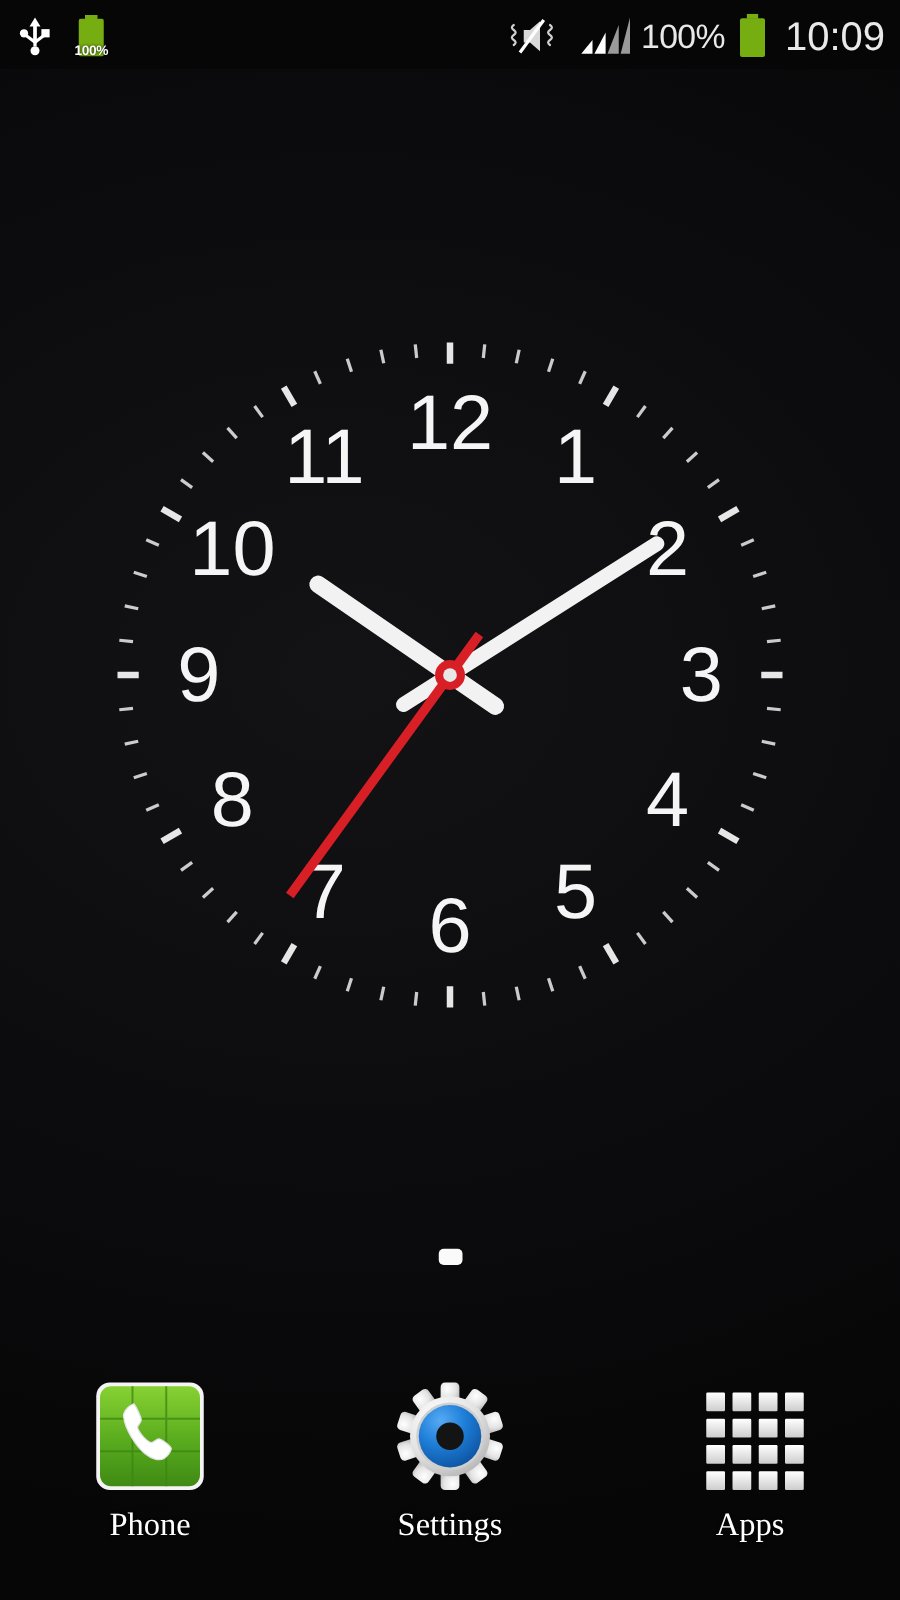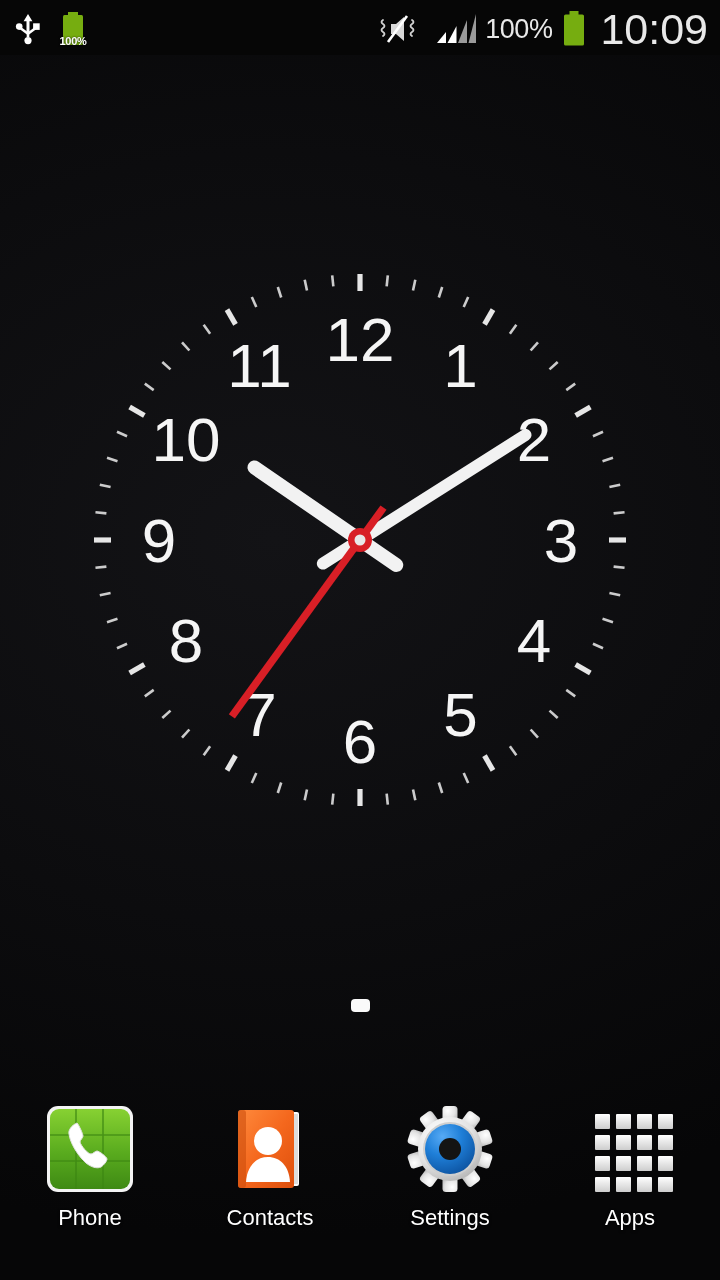--- a/index.html
+++ b/index.html
@@ -39,21 +39,21 @@
     text-shadow:0 0 2px rgba(0,0,0,.9);
   }
   .icon-mute{ width:52px; height:38px; display:block; }
   .icon-signal{ width:40px; height:34px; display:block; }
   .sb-pct{
     font-size:27px; color:#e8e8e8; letter-spacing:-0.5px;
     font-family:"Liberation Sans", sans-serif;
   }
   .icon-batt{ width:26px; height:36px; display:block; }
   .sb-clock{
-    font-size:43px; color:#e9e9e9; letter-spacing:0px;
+    font-size:32px; color:#e9e9e9; letter-spacing:0px;
     font-family:"Liberation Sans", sans-serif;
     margin-left:4px;
   }
 
   
   #clock-widget{
     position:absolute;
     left:76px; top:252px;
     width:568px; height:576px;
   }
@@ -80,22 +80,22 @@
     flex:1;
     display:flex; flex-direction:column;
     align-items:center; gap:9px;
   }
   .dock-icon{
     width:94px; height:94px;
     display:flex; align-items:center; justify-content:center;
   }
   .dock-icon svg{ display:block; }
   .dock-label{
-    font-size:22px; color:#ffffff;
-    font-family:Liberation Sans, sans-serif;
+    font-size:26px; color:#ffffff;
+    font-family:Liberation Serif, serif;
     text-shadow:0 1px 3px rgba(0,0,0,.9);
     letter-spacing:0px;
   }
 </style>
 </head>
 <body>
 
 <div id="screen">
 
   <div id="status-bar">
@@ -274,40 +274,20 @@
             <line x1="6" y1="58" x2="86" y2="58"></line>
             <line x1="32" y1="6" x2="32" y2="86"></line>
             <line x1="59" y1="6" x2="59" y2="86"></line>
           </g>
           <path d="M33 20 c-5 2 -9 7 -8 11 c1 9 9 22 17 29 c5 4 11 6 15 4 c3 -2 6 -6 6 -8 c0 -2 -8 -8 -10 -8 c-2 0 -4 3 -6 3 c-3 0 -10 -8 -11 -12 c0 -2 3 -4 3 -6 c0 -2 -4 -11 -6 -13 z" fill="#ffffff" stroke="#e2e2e2" stroke-width="1"></path>
         </svg>
       </div>
       <span class="dock-label">Phone</span>
     </div>
 
-    <div class="dock-item">
-      <div class="dock-icon">
-        <svg width="92" height="92" viewBox="0 0 92 92">
-          <defs>
-            <linearGradient id="gCont" x1="0" y1="0" x2="1" y2="1">
-              <stop offset="0%" stop-color="#ff8a3c"></stop>
-              <stop offset="50%" stop-color="#f4671d"></stop>
-              <stop offset="100%" stop-color="#de4f0c"></stop>
-            </linearGradient>
-          </defs>
-          <rect x="68" y="9" width="7" height="74" rx="2" fill="#fdfdfd"></rect>
-          <rect x="70" y="11" width="4" height="70" fill="#dddddd"></rect>
-          <rect x="14" y="7" width="56" height="78" rx="3" fill="url(#gCont)"></rect>
-          <rect x="14" y="7" width="8" height="78" rx="3" fill="#c9480a" opacity="0.55"></rect>
-          <circle cx="44" cy="38" r="14" fill="#ffffff"></circle>
-          <path d="M22 79 c1 -16 10 -25 22 -25 c12 0 21 9 22 25 z" fill="#ffffff"></path>
-        </svg>
-      </div>
-      <span class="dock-label">Contacts</span>
-    </div>
 
     <div class="dock-item">
       <div class="dock-icon">
         <svg width="92" height="92" viewBox="0 0 92 92">
           <defs>
             <radialGradient id="gGear" cx="35%" cy="28%" r="80%">
               <stop offset="0%" stop-color="#ffffff"></stop>
               <stop offset="60%" stop-color="#e3e3e3"></stop>
               <stop offset="100%" stop-color="#b3b3b3"></stop>
             </radialGradient>

